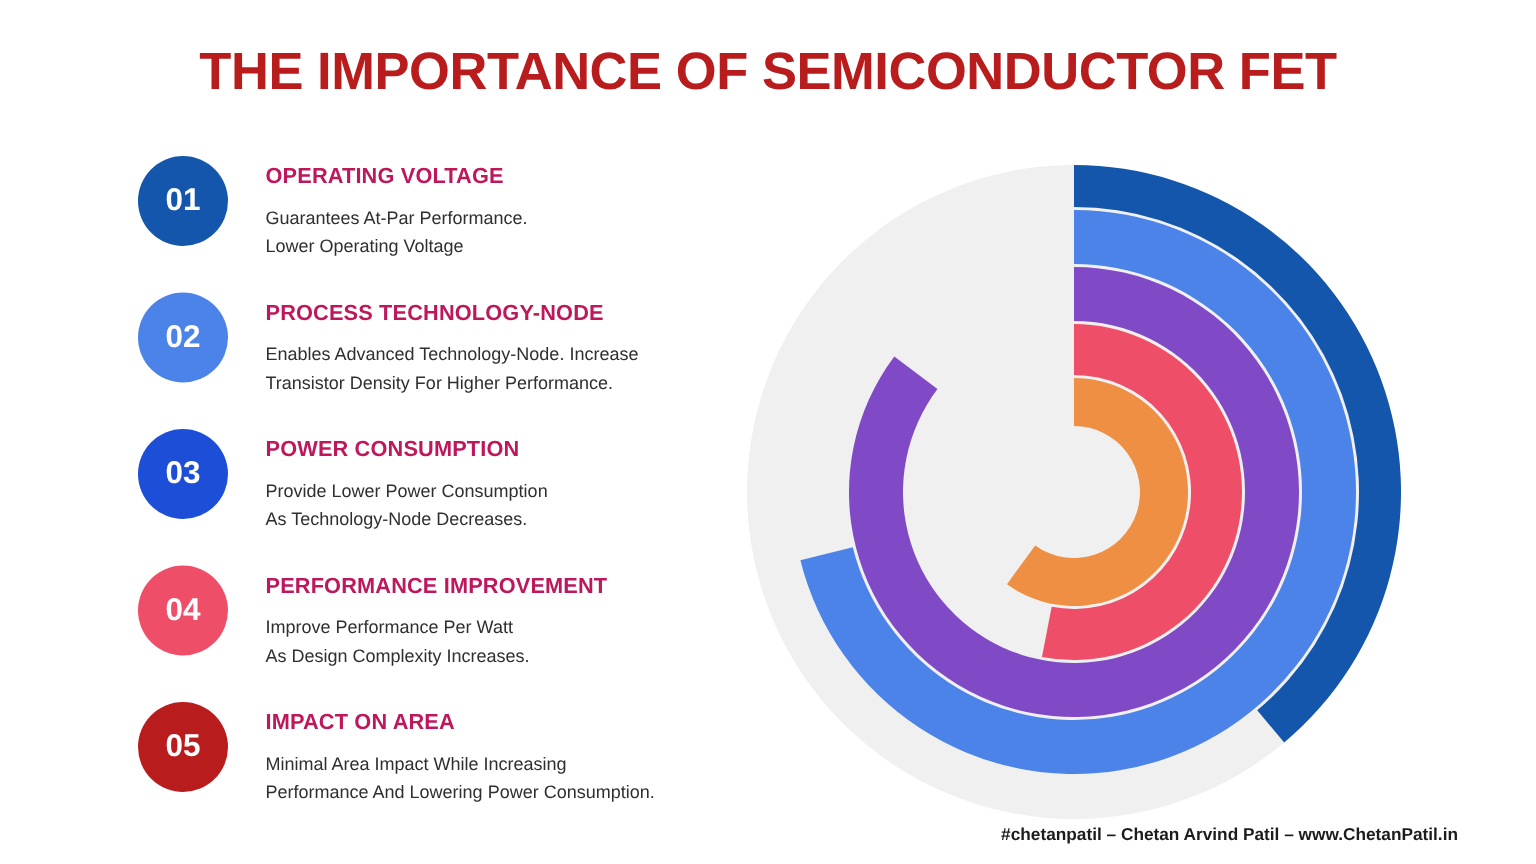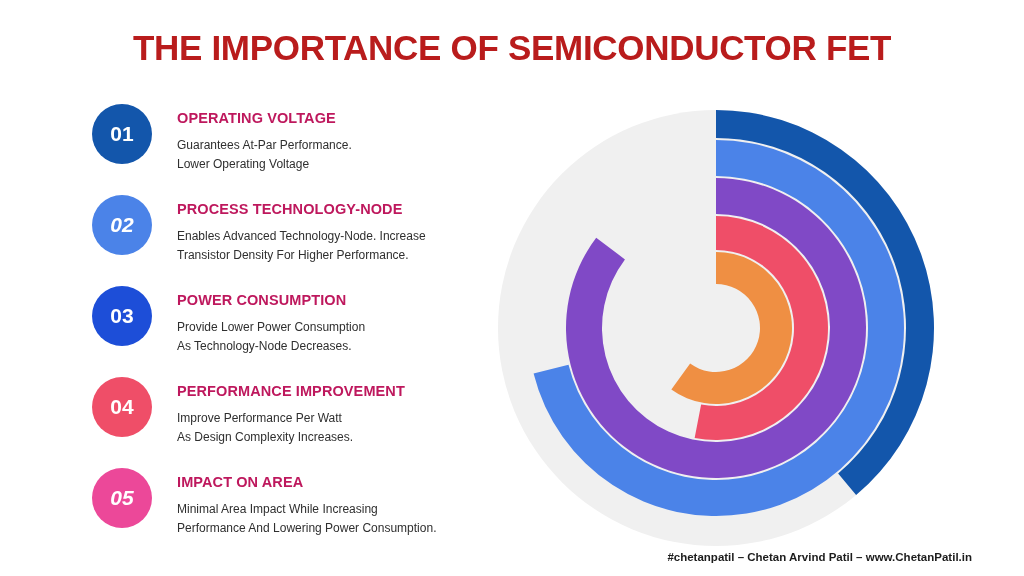--- a/index.html
+++ b/index.html
@@ -101,21 +101,21 @@
         <div class="badge" style="background: rgb(19, 86, 171); text-align: center;">01</div>
         <div class="item-body">
           <div class="item-title">OPERATING VOLTAGE</div>
           <div class="item-desc">
             <div>Guarantees At-Par Performance.</div>
             <div>Lower Operating Voltage</div>
           </div>
         </div>
       </div>
       <div class="item">
-        <div class="badge" style="background: rgb(75, 131, 232); font-style: italic;">02</div>
+        <div class="badge" style="background: rgb(75, 131, 232);">02</div>
         <div class="item-body">
           <div class="item-title">PROCESS TECHNOLOGY-NODE</div>
           <div class="item-desc">
             <div>Enables Advanced Technology-Node. Increase</div>
             <div>Transistor Density For Higher Performance.</div>
           </div>
         </div>
       </div>
       <div class="item">
         <div class="badge" style="background: #1d4ed8;">03</div>
@@ -131,21 +131,21 @@
         <div class="badge" style="background: rgb(239, 78, 104);">04</div>
         <div class="item-body">
           <div class="item-title">PERFORMANCE IMPROVEMENT</div>
           <div class="item-desc">
             <div>Improve Performance Per Watt</div>
             <div>As Design Complexity Increases.</div>
           </div>
         </div>
       </div>
       <div class="item">
-        <div class="badge" style="background: #ec4899; font-style: italic;">05</div>
+        <div class="badge" style="background: #b91c1c;">05</div>
         <div class="item-body">
           <div class="item-title">IMPACT ON AREA</div>
           <div class="item-desc">
             <div>Minimal Area Impact While Increasing</div>
             <div>Performance And Lowering Power Consumption.</div>
           </div>
         </div>
       </div>
     </div>
 

